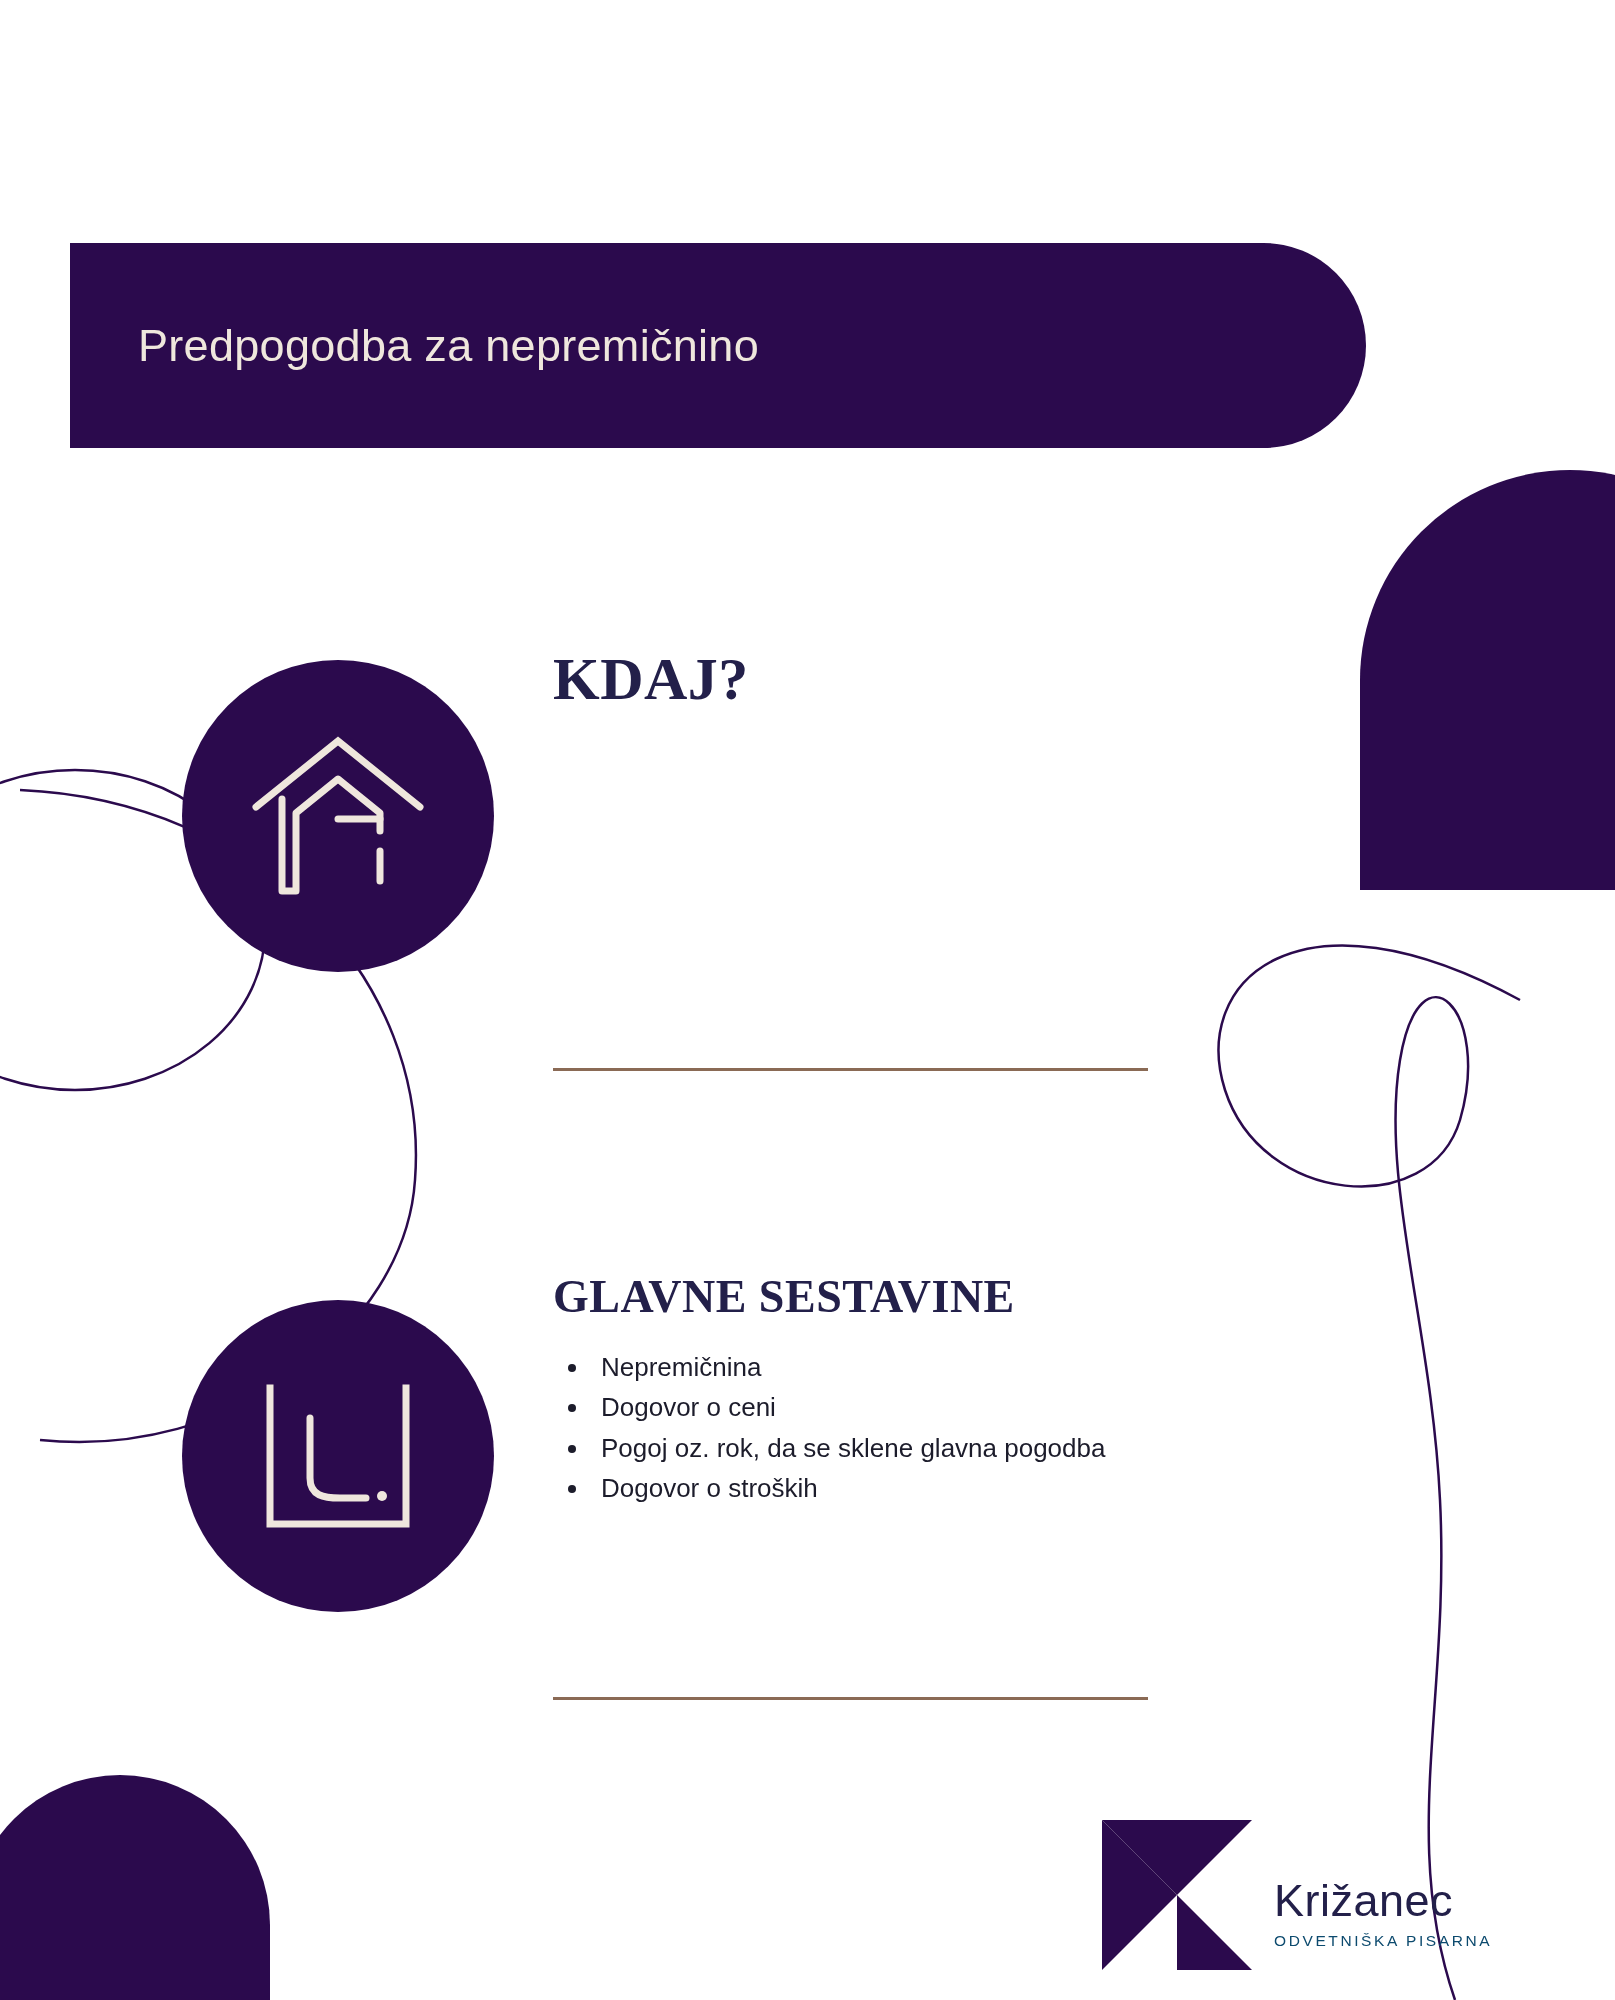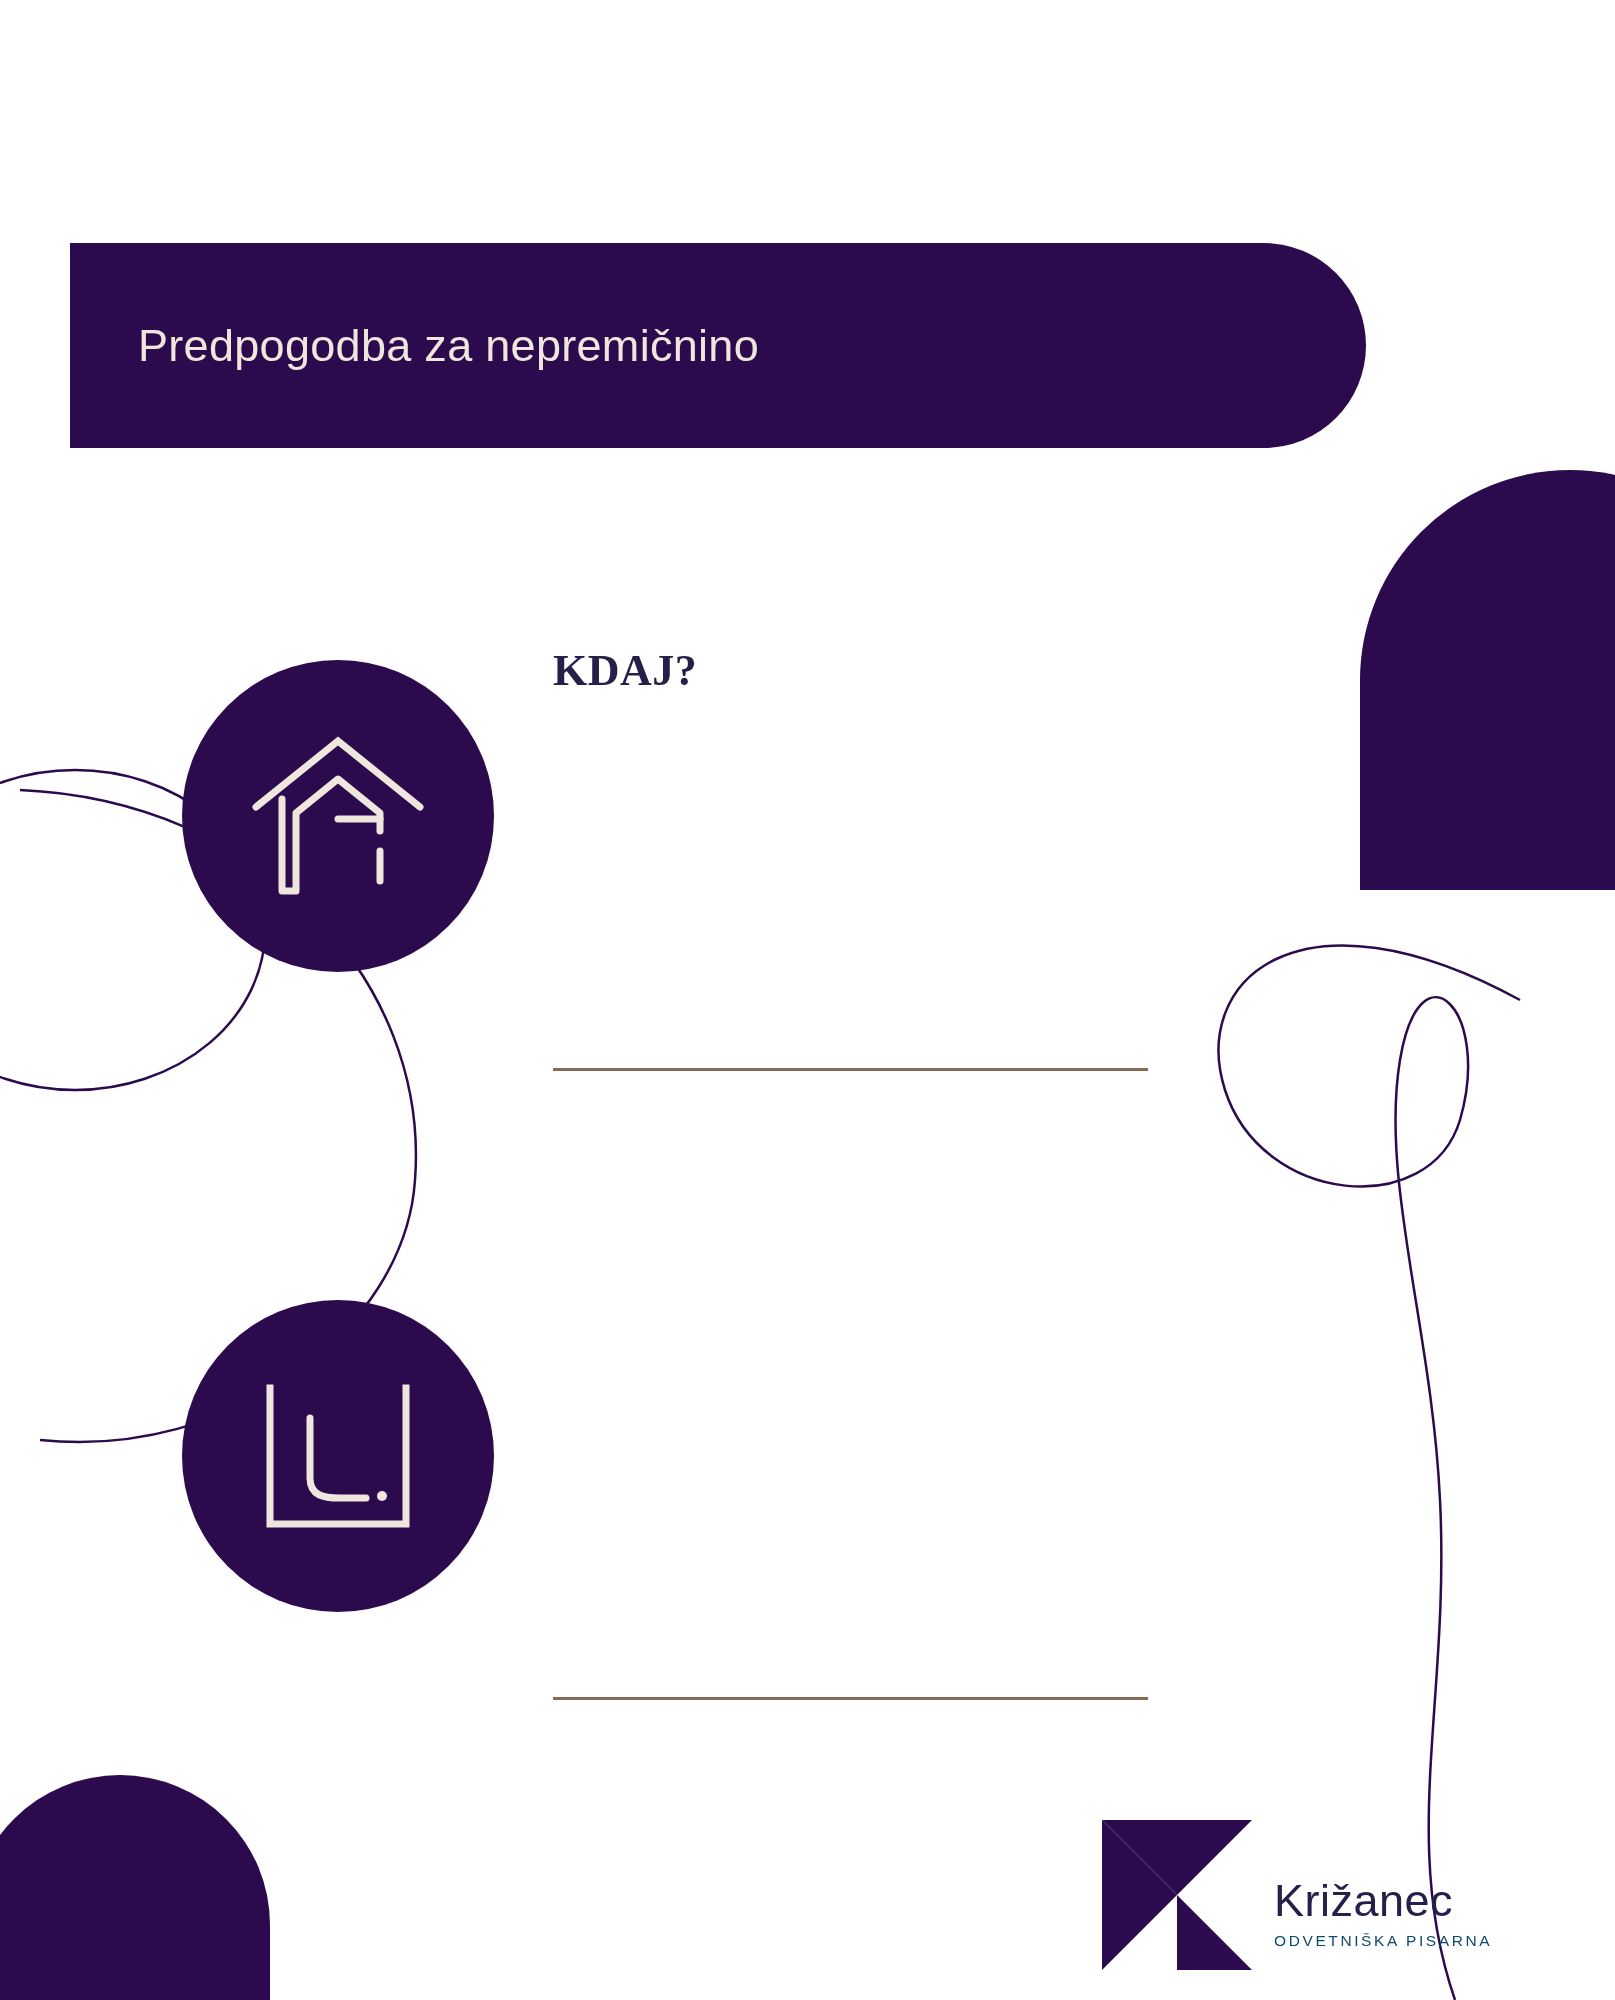--- a/index.html
+++ b/index.html
@@ -76,21 +76,21 @@
   .circle-doc   { top: 1300px; left: 182px; width: 312px; height: 312px; }
 
   
   .section { position: absolute; left: 553px; width: 640px; }
   .section h2 {
     font-family: "Liberation Serif", serif;
     font-weight: bold;
     color: #23204a;
   }
   .sec-kdaj { top: 645px; }
-  .sec-kdaj h2 { font-size: 44px; letter-spacing: 0.5px; }
+  .sec-kdaj h2 { font-size: 60px; letter-spacing: 0.5px; }
   .sec-kdaj p {
     margin-top: 28px;
     font-size: 26px;
     line-height: 1.42;
     color: #1c1c2b;
     width: 630px;
   }
 
   .sec-glavne { top: 1270px; }
   .sec-glavne h2 { font-size: 46px; letter-spacing: 0.5px; }
@@ -174,20 +174,29 @@
       <path d="M62 52 L62 112 C62 130, 76 132, 92 132 L118 132" stroke="#efe7dd" stroke-width="7" fill="none" stroke-linecap="round"></path>
       <circle cx="134" cy="130" r="5" fill="#efe7dd"></circle>
     </svg>
   </div>
 
   <div class="section sec-kdaj">
     <h2>KDAJ?</h2>
   </div>
   <div class="rule rule-1"></div>
 
+  <div class="section sec-glavne">
+    <h2>GLAVNE SESTAVINE</h2>
+    <ul>
+      <li>Nepremičnina</li>
+      <li>Dogovor o ceni</li>
+      <li>Pogoj oz. rok, da se sklene glavna pogodba</li>
+      <li>Dogovor o stroških</li>
+    </ul>
+  </div>
   <div class="rule rule-2"></div>
 
   <div class="logo-wrap">
     <svg class="logo-mark" viewBox="0 0 150 150">
       <path d="M0 0 L150 0 L75 75 Z" fill="#2b0a4d"></path>
       <path d="M0 0 L0 150 L75 75 Z" fill="#2b0a4d"></path>
       <path d="M75 75 L150 150 L75 150 Z" fill="#2b0a4d"></path>
     </svg>
     <div class="logo-text">
       <div class="logo-name">Križanec</div>

